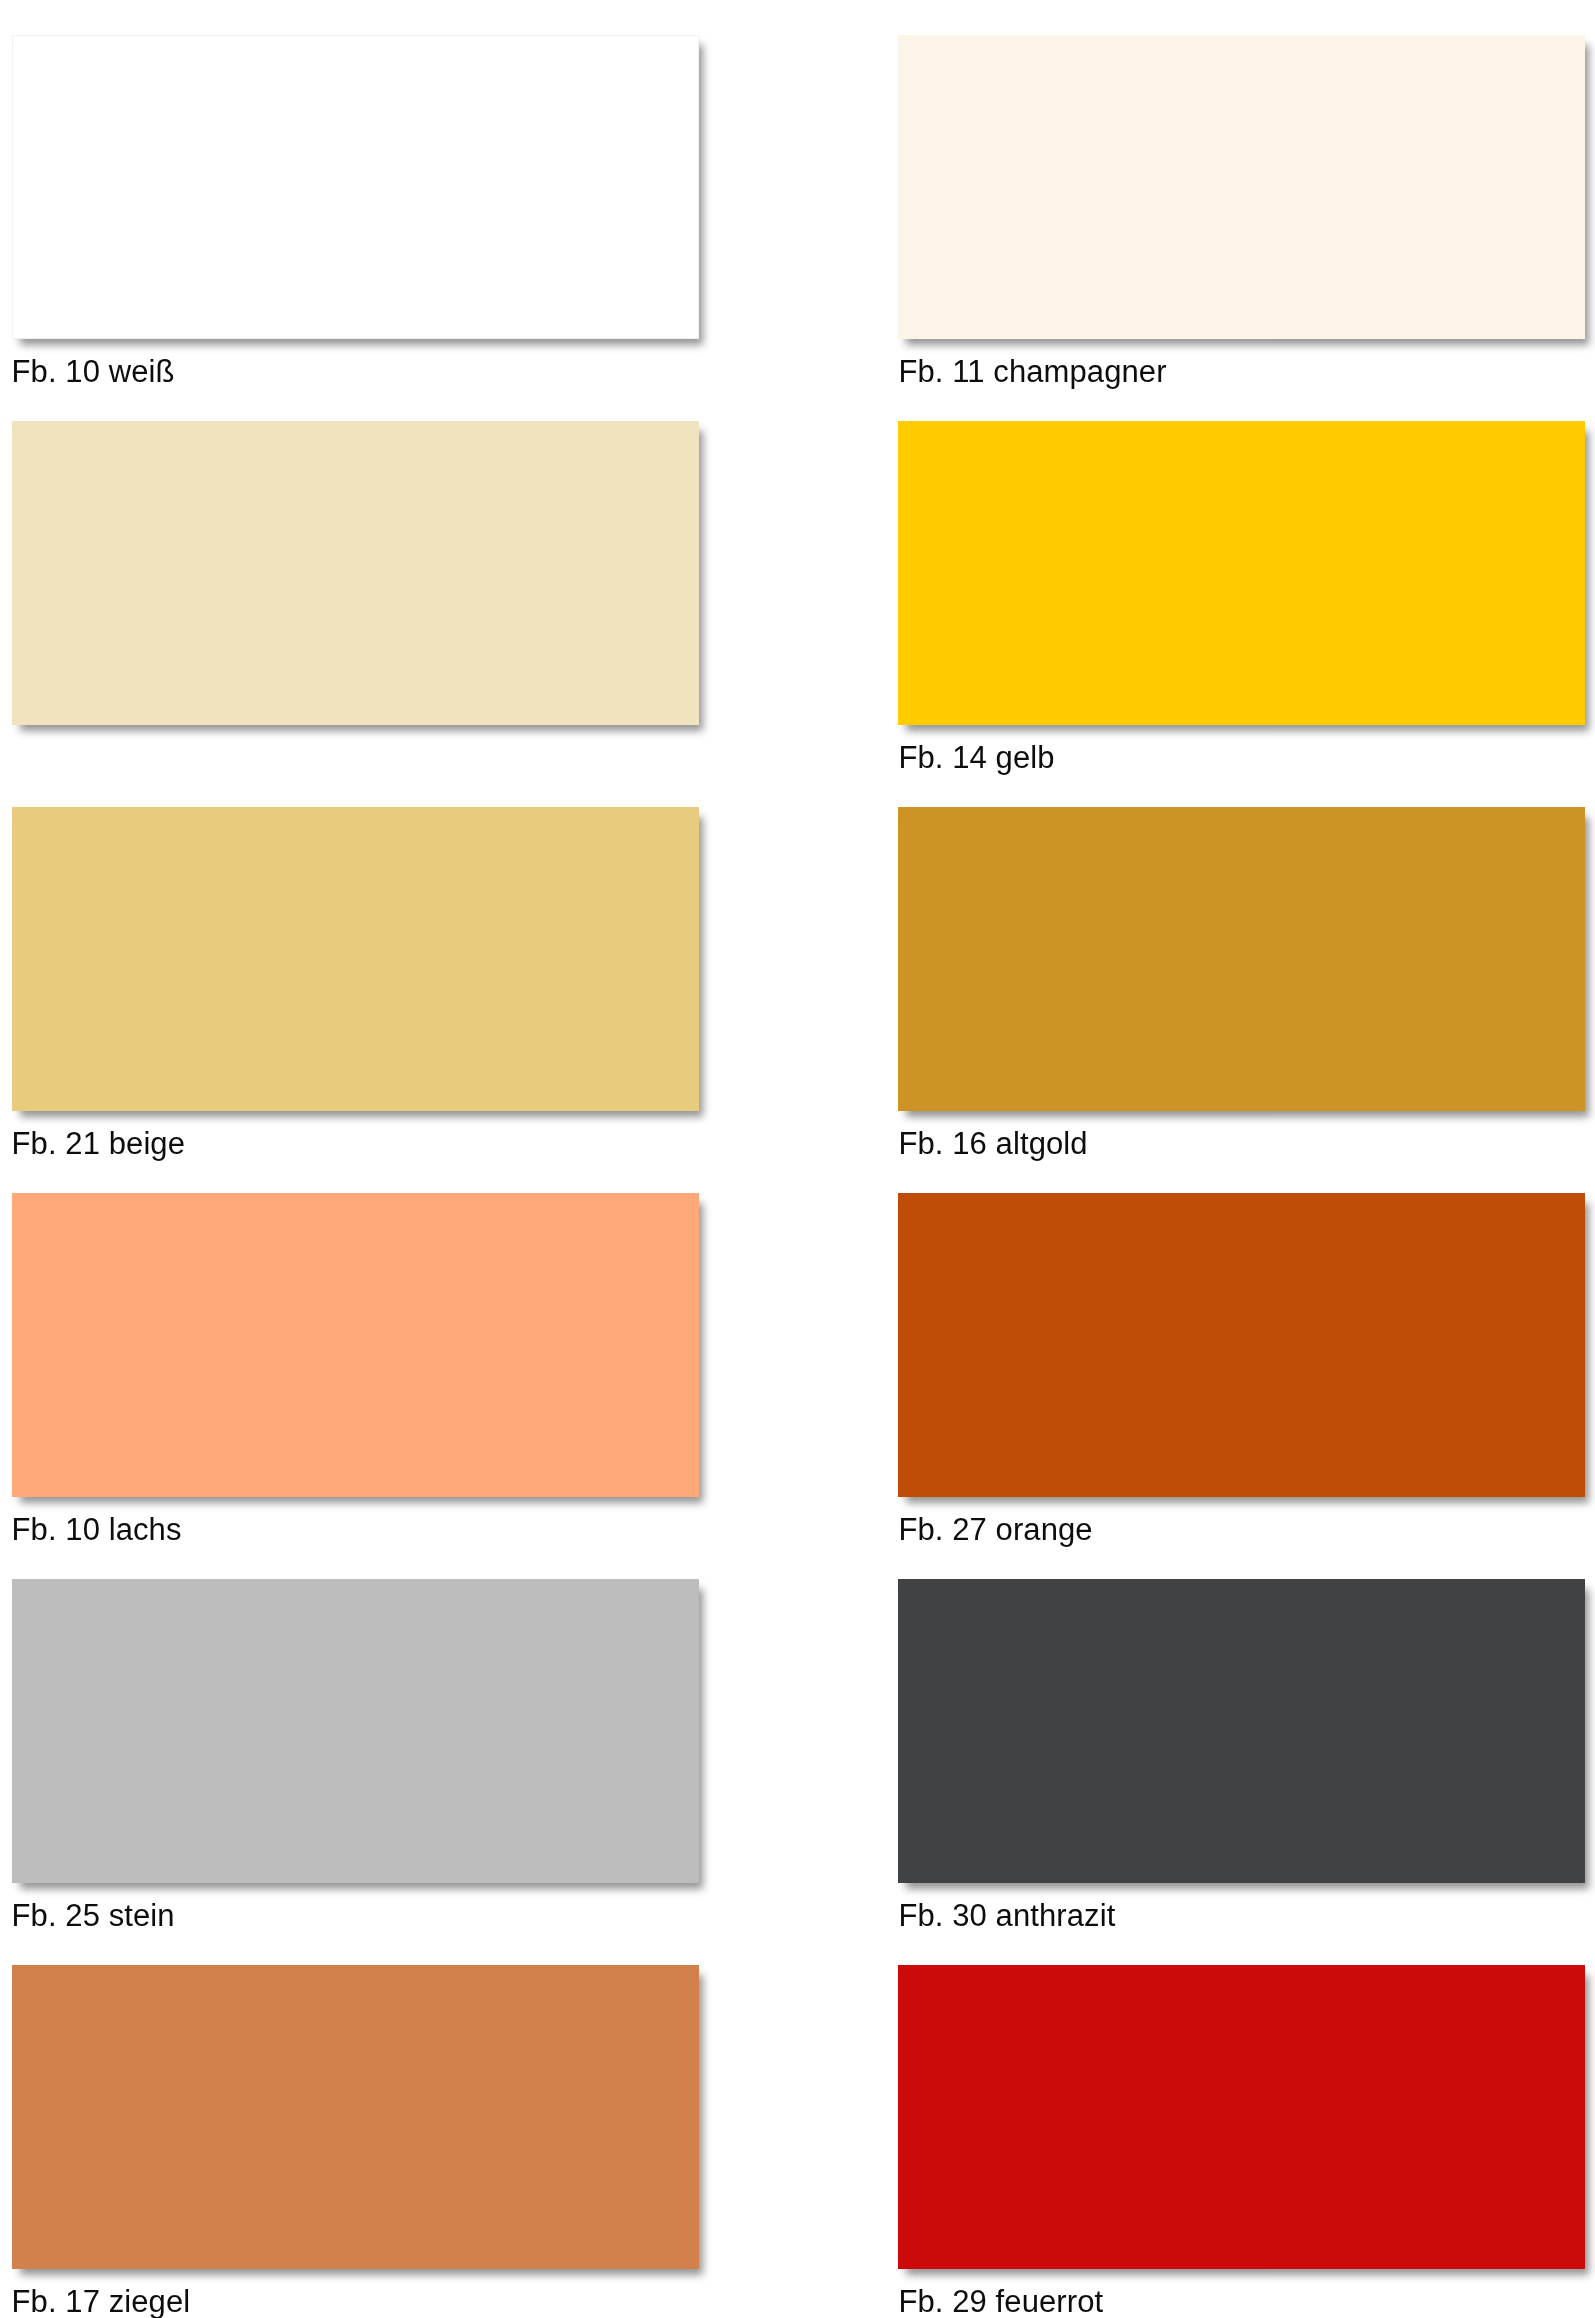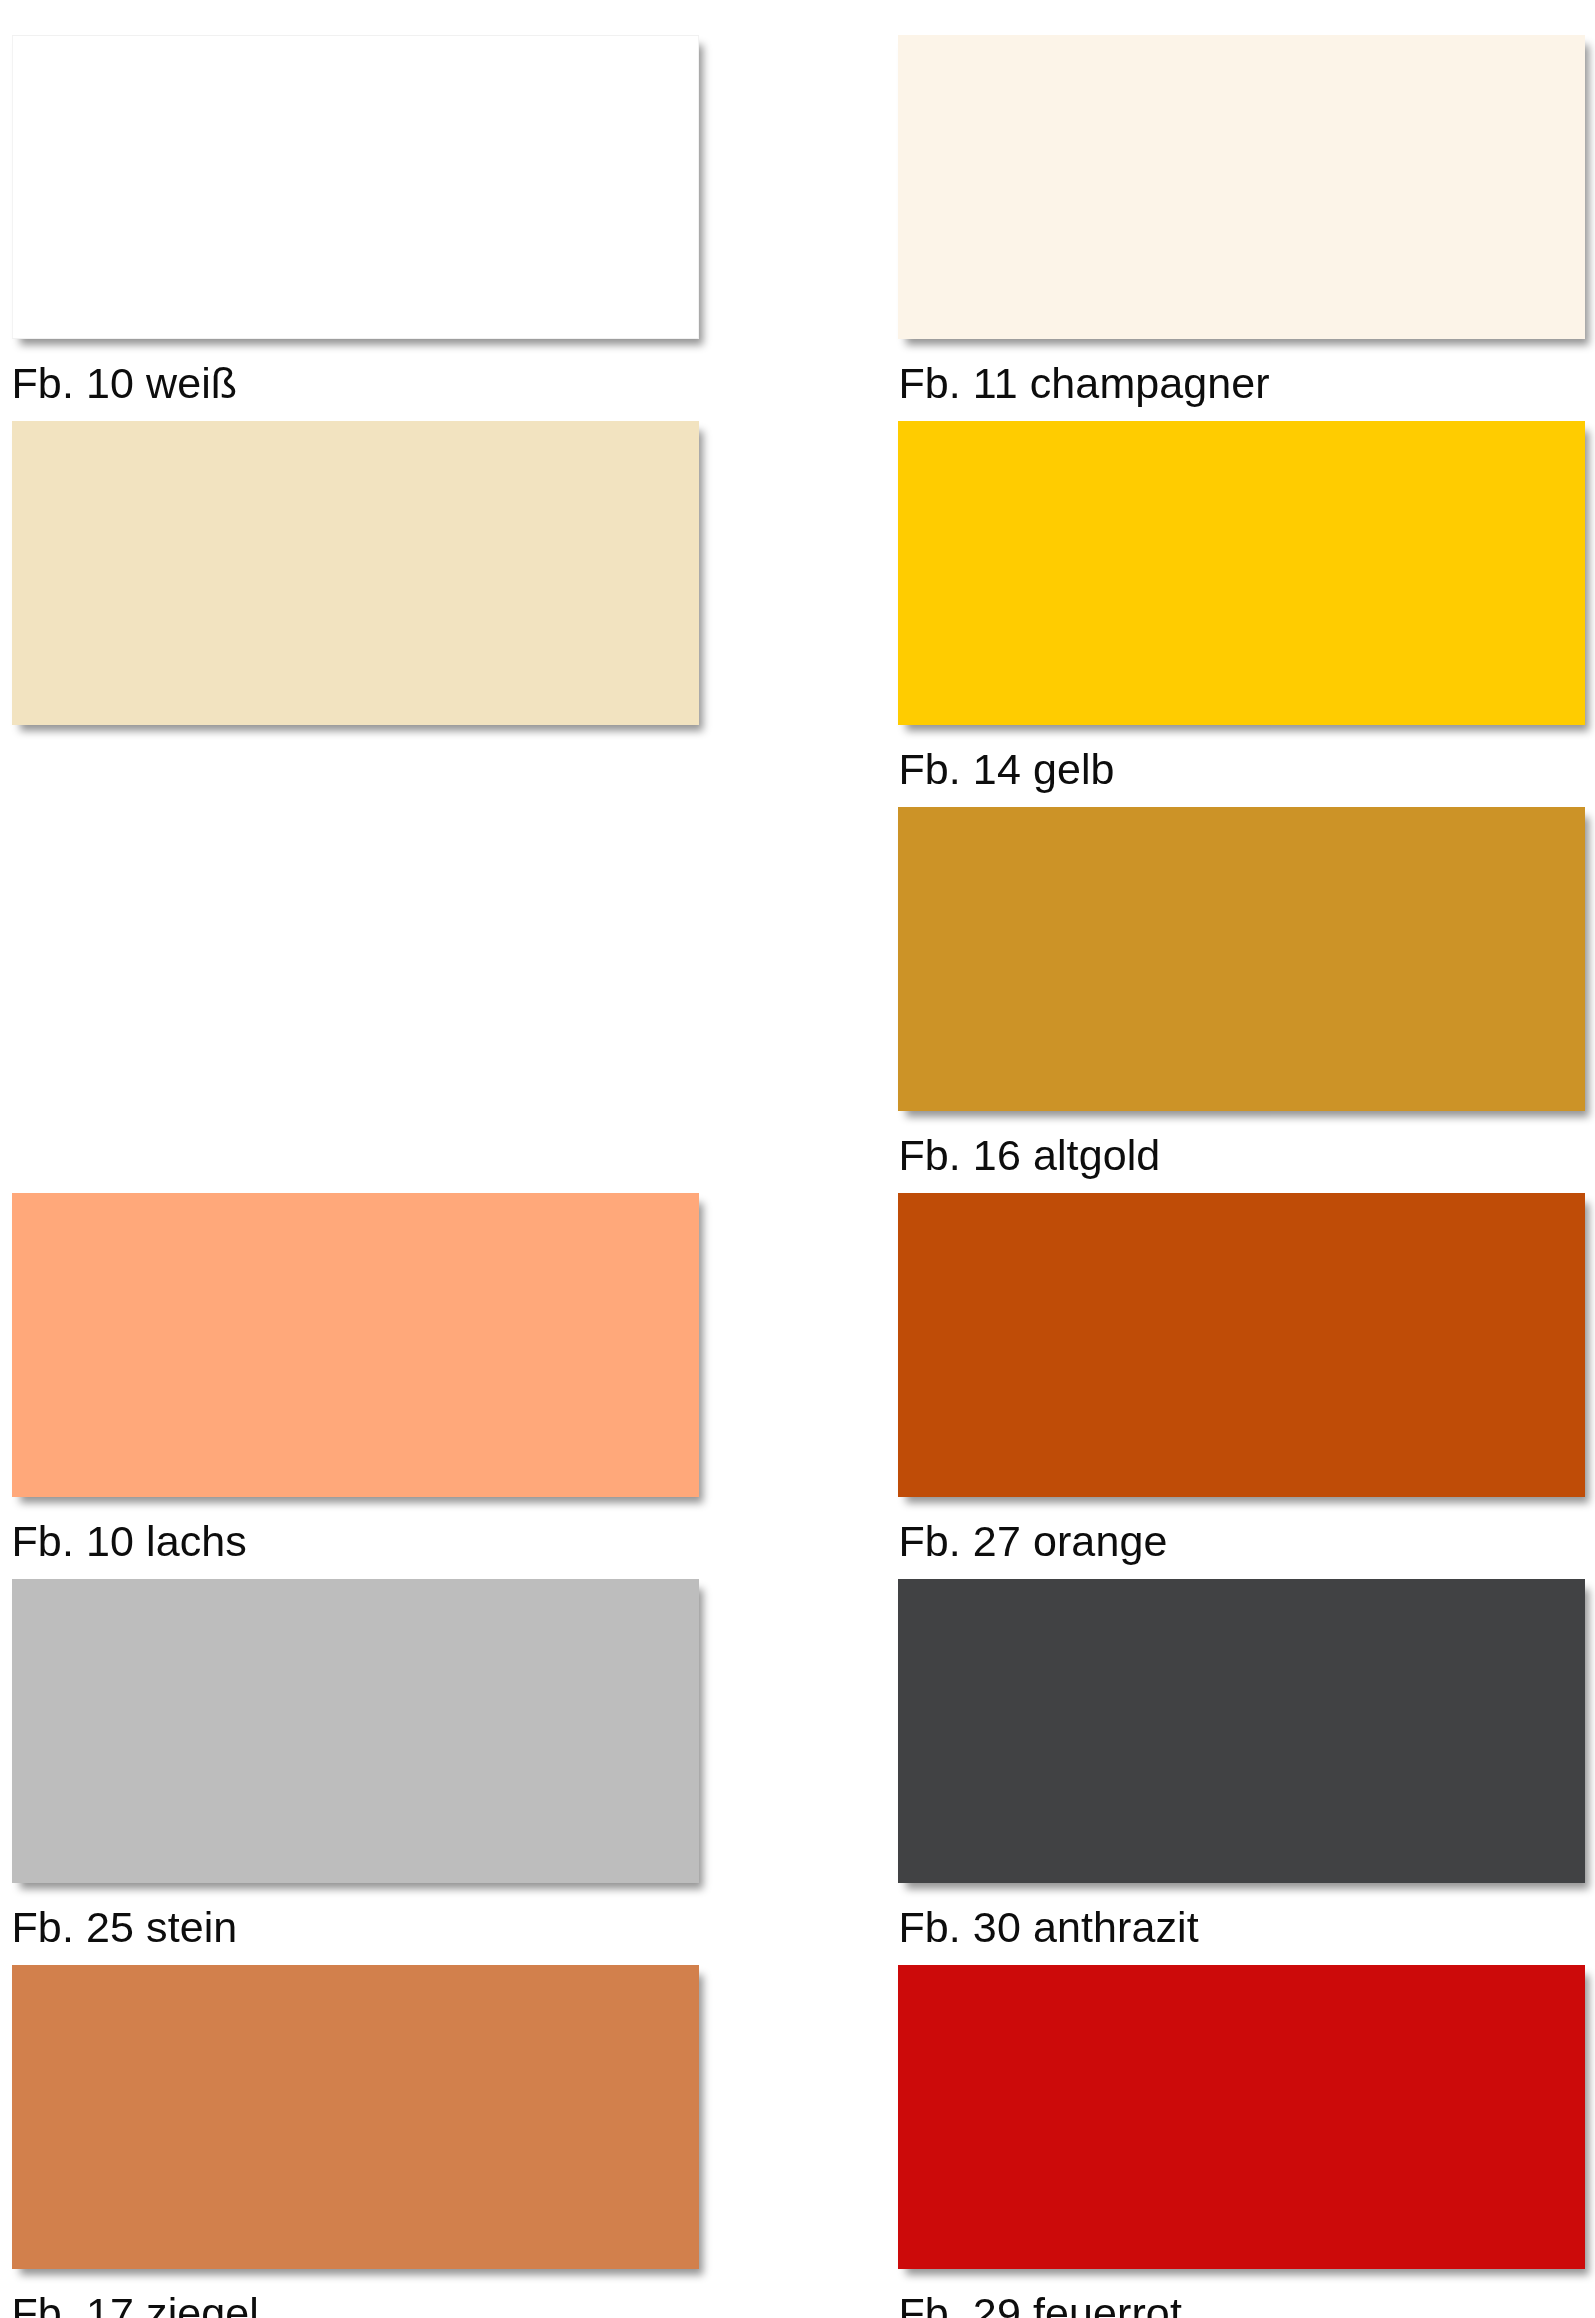--- a/index.html
+++ b/index.html
@@ -51,22 +51,22 @@
     box-sizing: border-box;
     box-shadow: 6.2px 8px 8px -1.8px rgba(0, 0, 0, 0.42);
   }
   
   .swatch-chip.needs-edge {
     box-shadow: 6.2px 8px 8px -1.8px rgba(0, 0, 0, 0.42),
                 0 0 0 0.9px rgba(0, 0, 0, 0.055) inset;
   }
 
   .swatch-label {
-    margin-top: 25px;
-    font-size: 43px;
+    margin-top: 13px;
+    font-size: 31px;
     line-height: 39px;
     color: #0D0D0D;
     font-family: "Liberation Sans", sans-serif;
     letter-spacing: 0.1px;
     white-space: pre;
   }
 
   
   .col-right .swatch-label {
     margin-left: 0.9px;
@@ -84,20 +84,24 @@
       <div class="swatch-cell col-right" style="grid-row: 1;">
         <div class="swatch-chip" style="background-color: rgb(252, 244, 232);"></div>
         <div class="swatch-label">Fb. 11 champagner</div>
       </div>
       <div class="swatch-cell col-left" style="grid-row: 2;">
         <div class="swatch-chip" style="background-color: rgb(242, 227, 192);"></div>
       </div>
       <div class="swatch-cell col-right" style="grid-row: 2;">
         <div class="swatch-chip" style="background-color: rgb(255, 204, 0);"></div>
         <div class="swatch-label">Fb. 14 gelb</div>
+      </div>
+      <div class="swatch-cell col-left" style="grid-row: 3;">
+        <div class="swatch-chip" style="background-color: rgb(232, 203, 124);"></div>
+        <div class="swatch-label">Fb. 21 beige</div>
       </div>
       <div class="swatch-cell col-right" style="grid-row: 3;">
         <div class="swatch-chip" style="background-color: rgb(204, 147, 39);"></div>
         <div class="swatch-label">Fb. 16 altgold</div>
       </div>
       <div class="swatch-cell col-left" style="grid-row: 4;">
         <div class="swatch-chip" style="background-color: rgb(255, 168, 122);"></div>
         <div class="swatch-label">Fb. 10 lachs</div>
       </div>
       <div class="swatch-cell col-right" style="grid-row: 4;">

